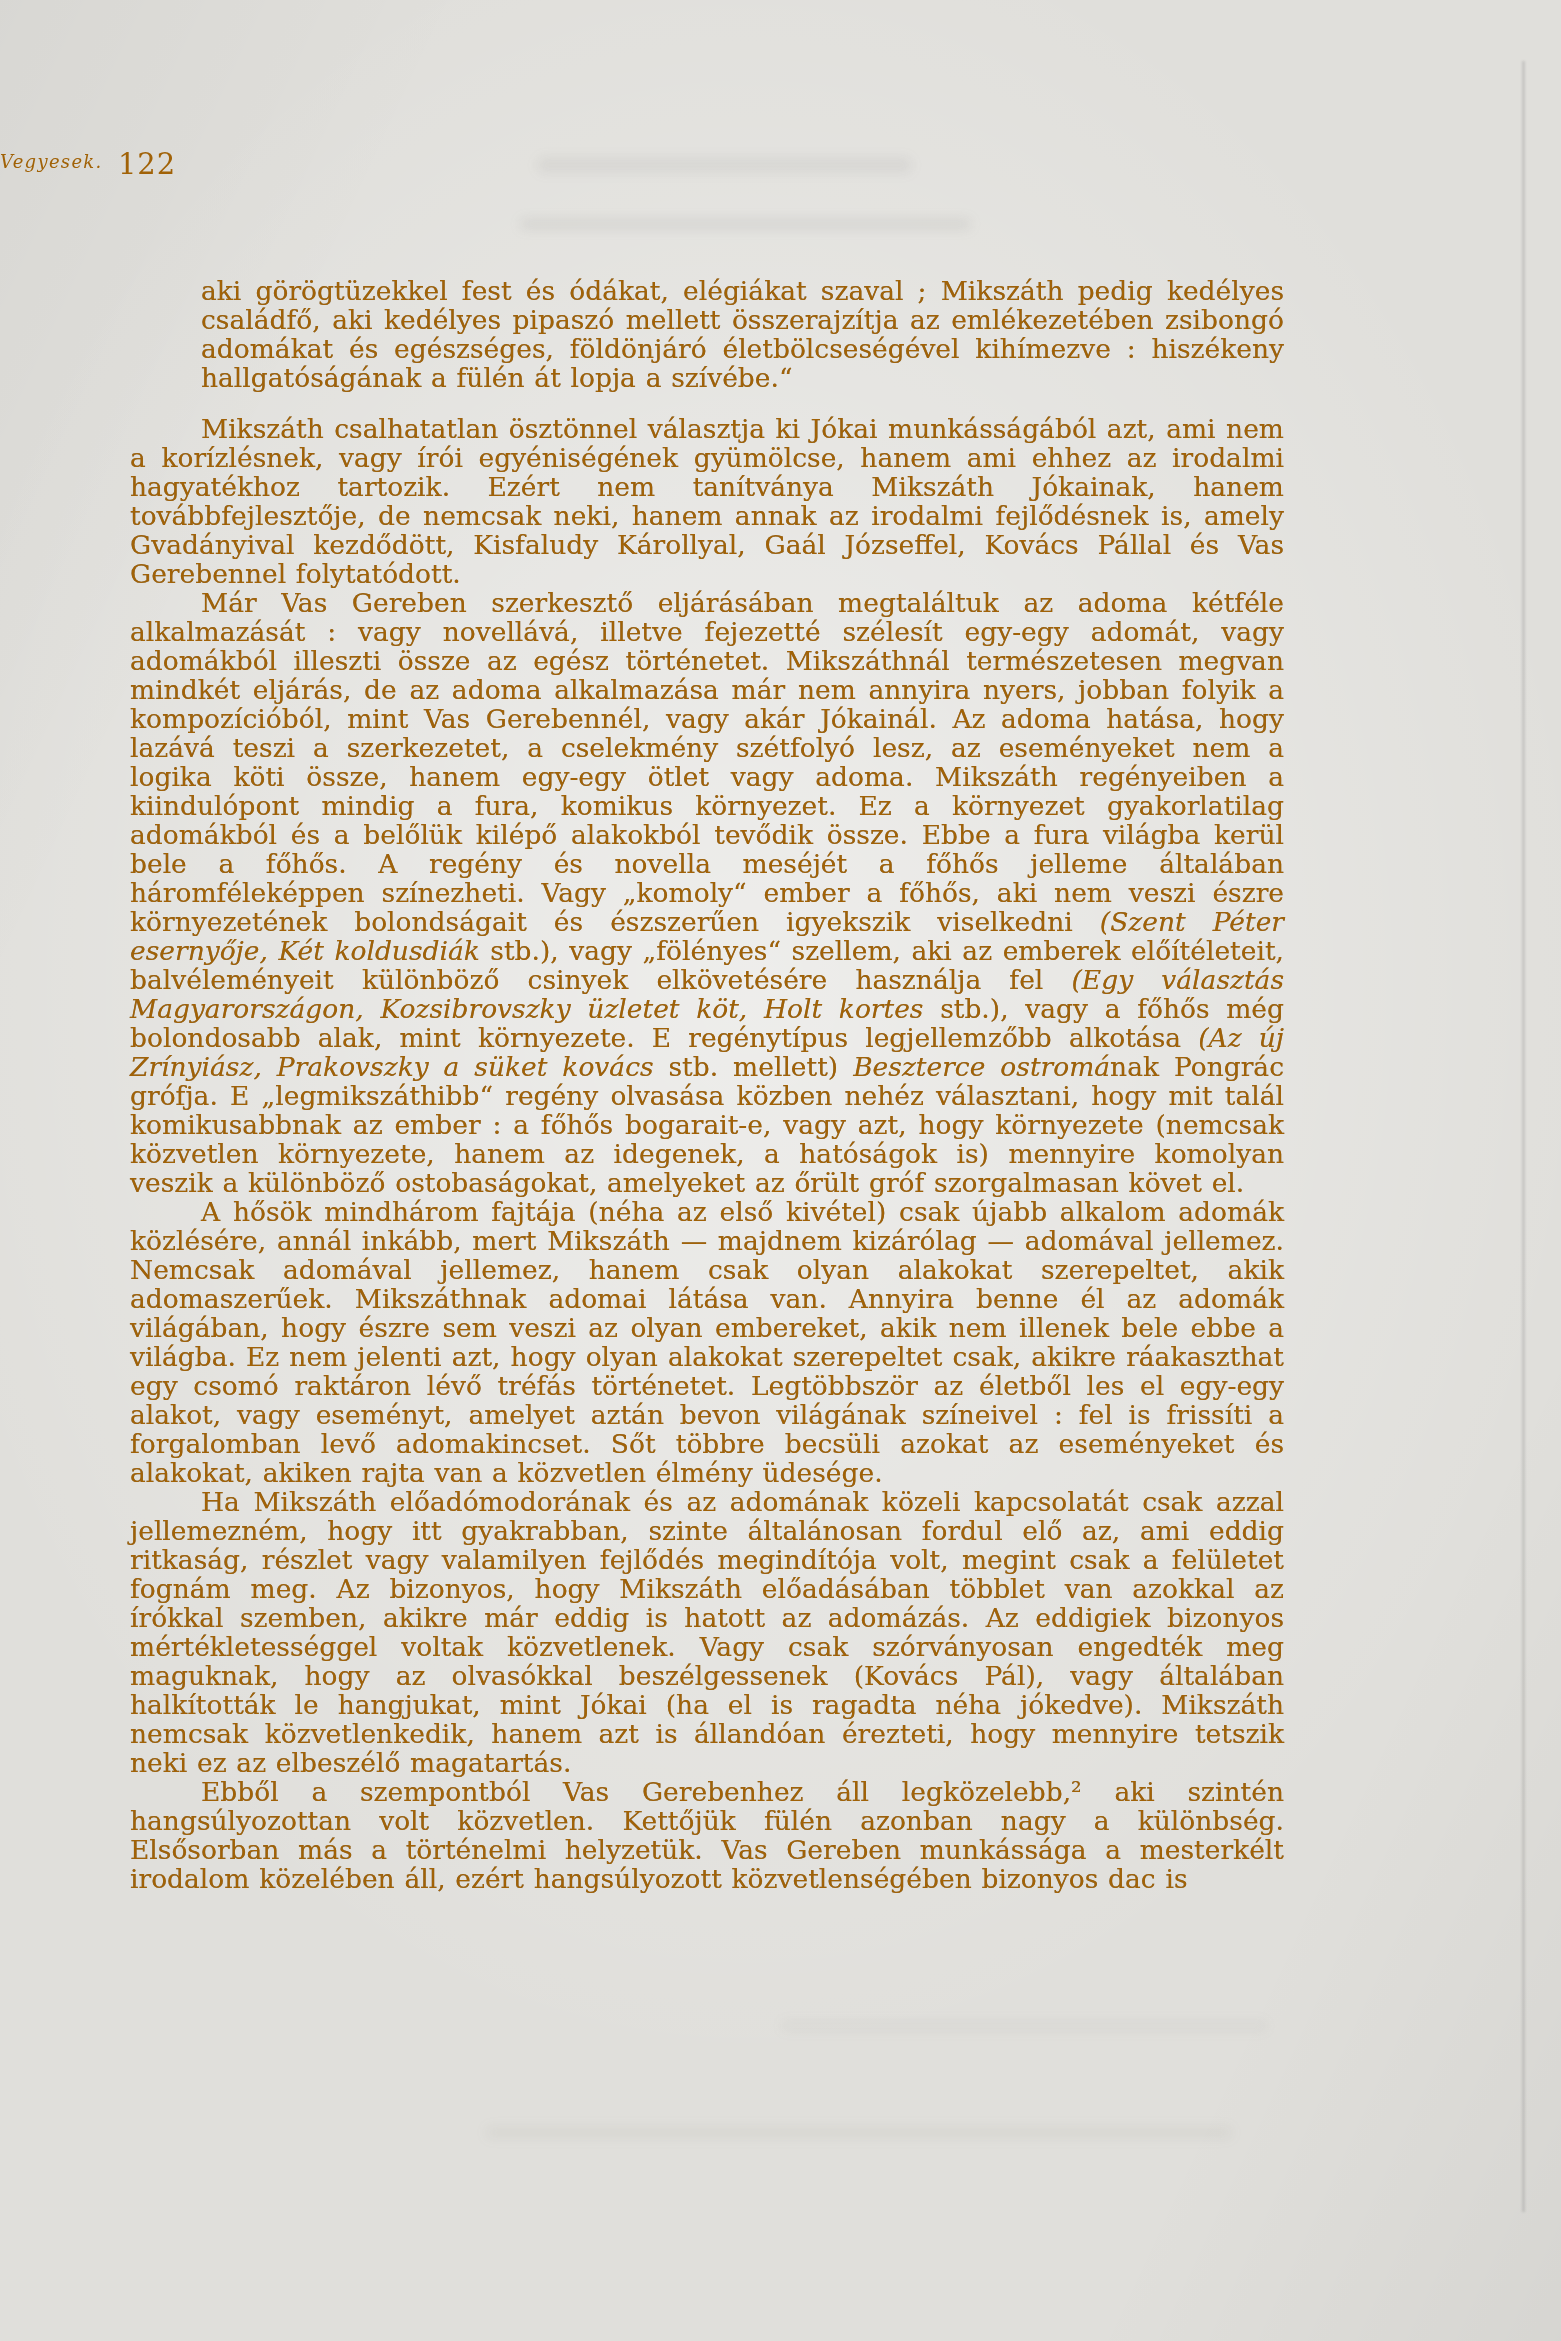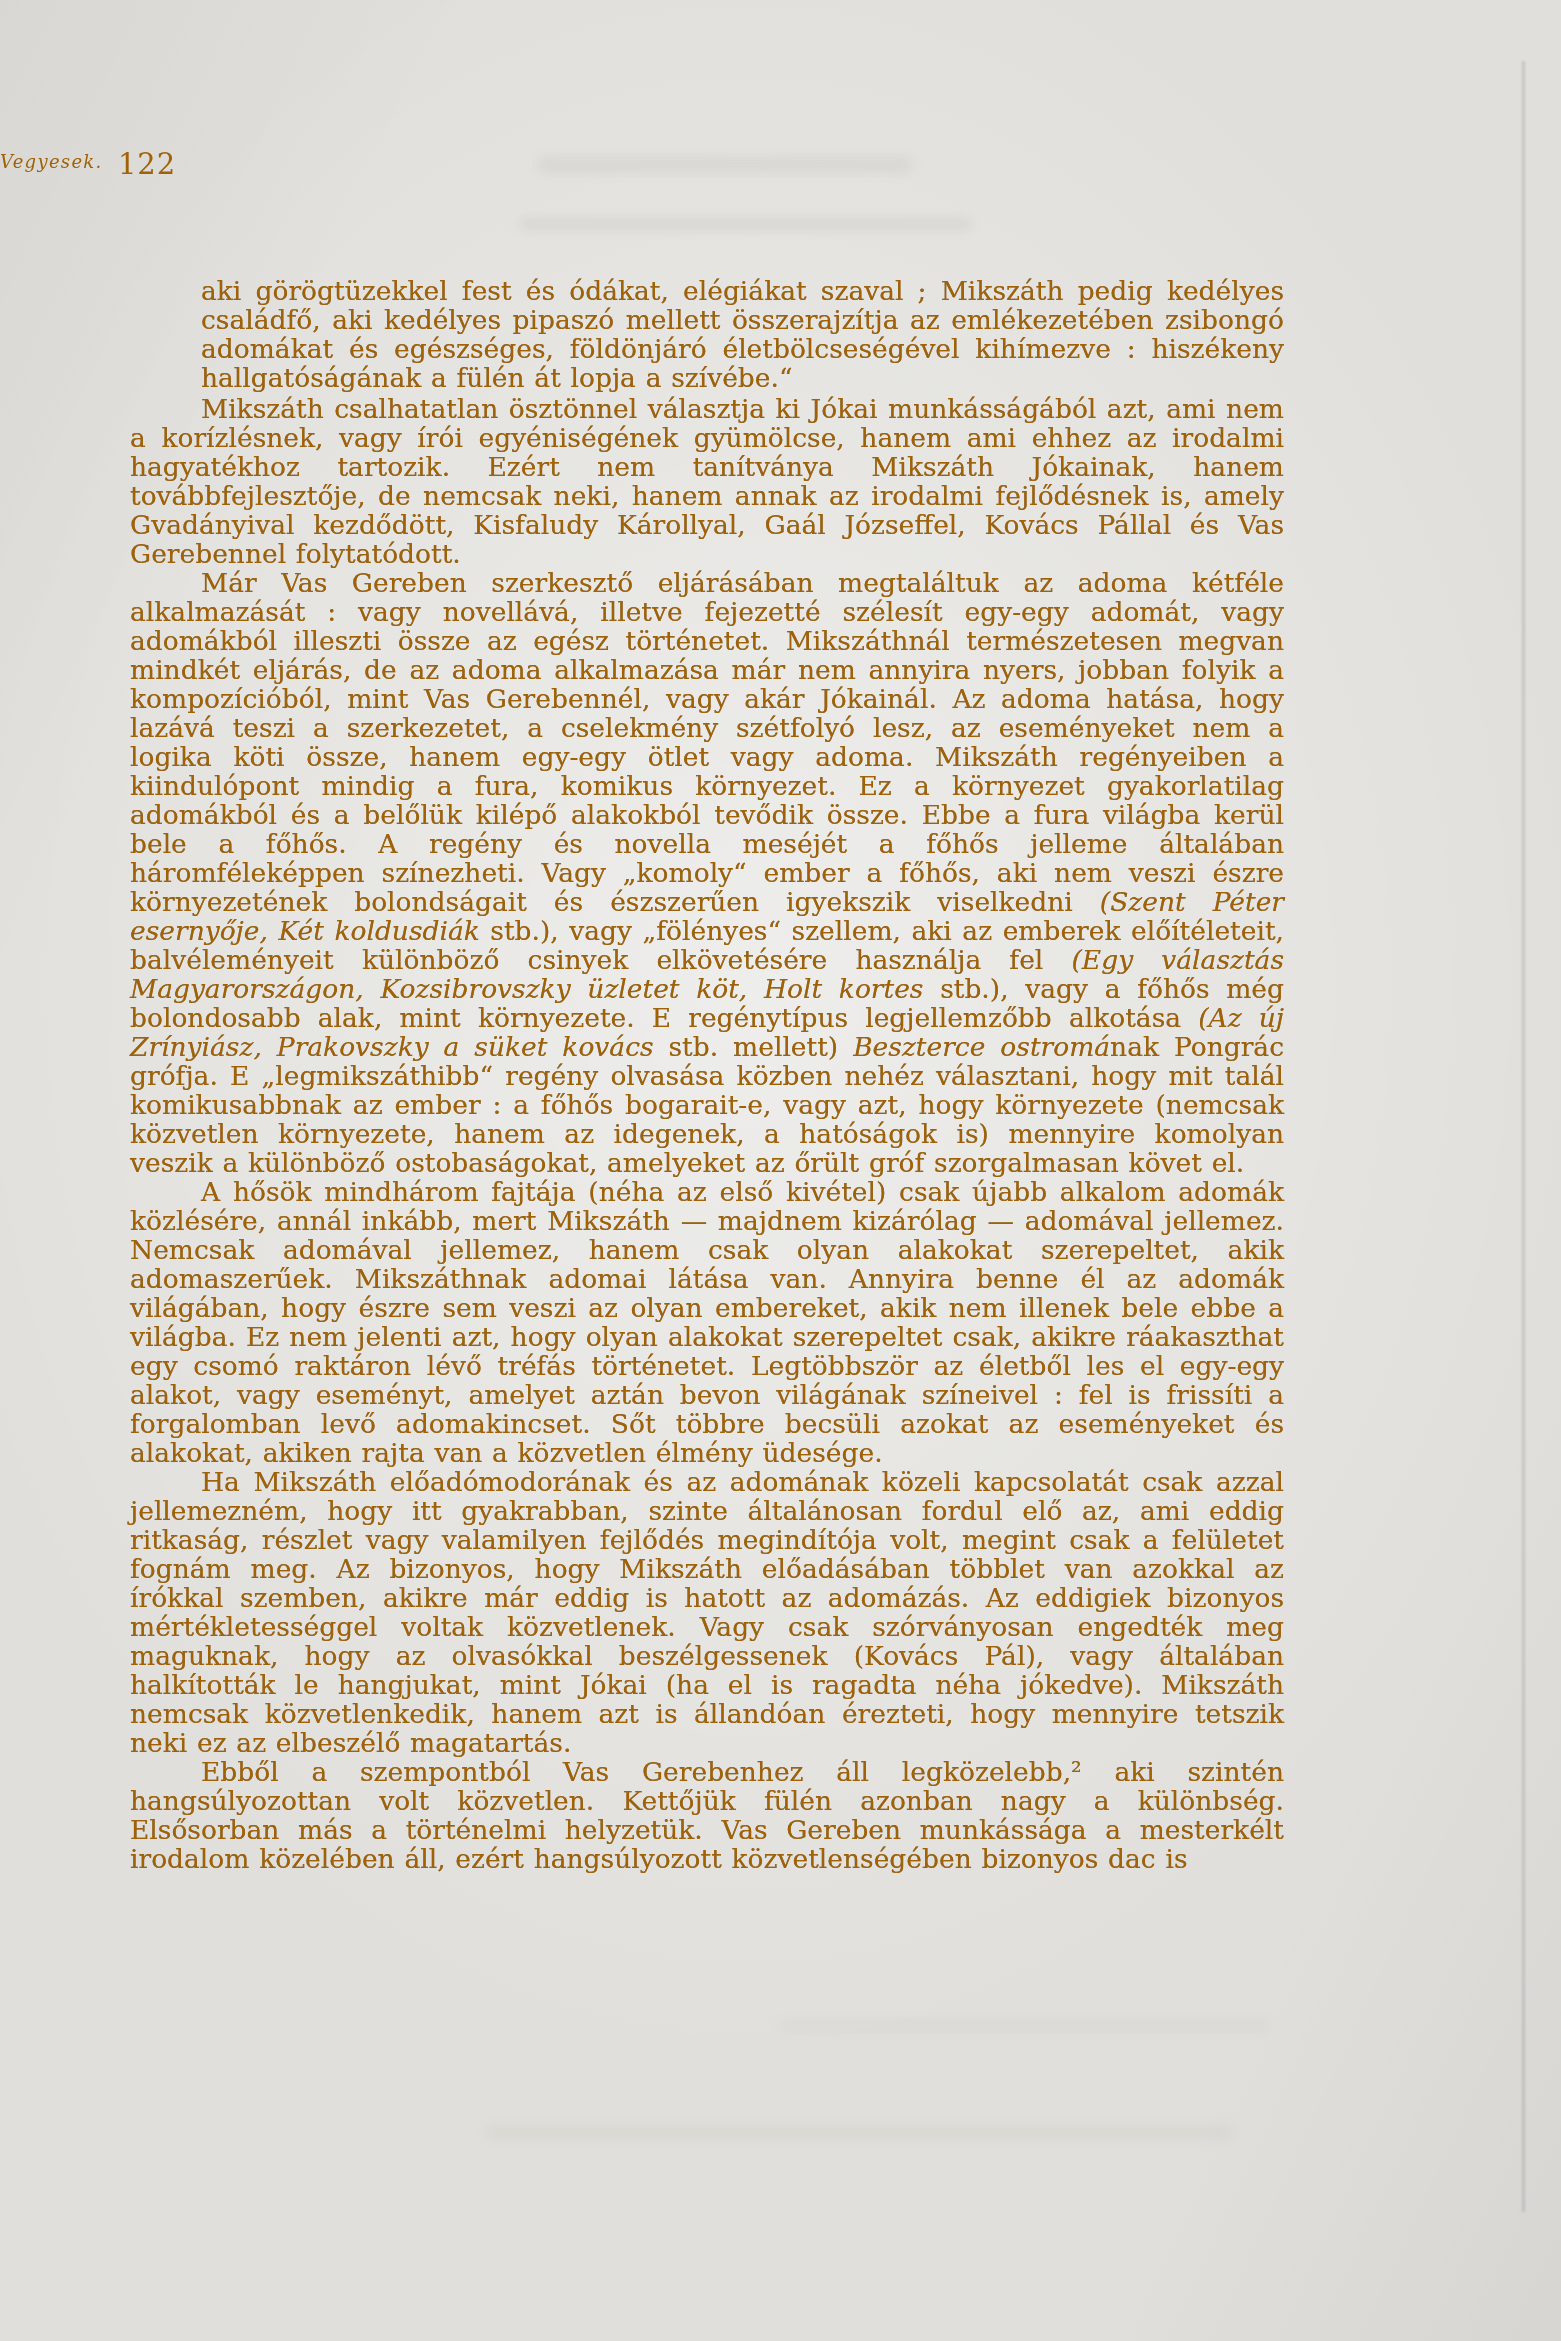--- a/index.html
+++ b/index.html
@@ -74,21 +74,21 @@
     text-shadow: 0 0 0.6px rgba(62,61,59,0.55);
     word-spacing: 1.3px;
   }
   .para {
     margin: 0;
     text-indent: 71px;
   }
   .para.quote {
     margin-left: 71px;
     text-indent: 0;
-    margin-bottom: 2px;
+    margin-bottom: 22px;
   }
   .para i { font-style: italic; }
   
   .footnote {
     position: absolute;
     left: 120px;
     top: 2073px;
     width: 1161px;
     font-size: 23px;
     line-height: 29px;

